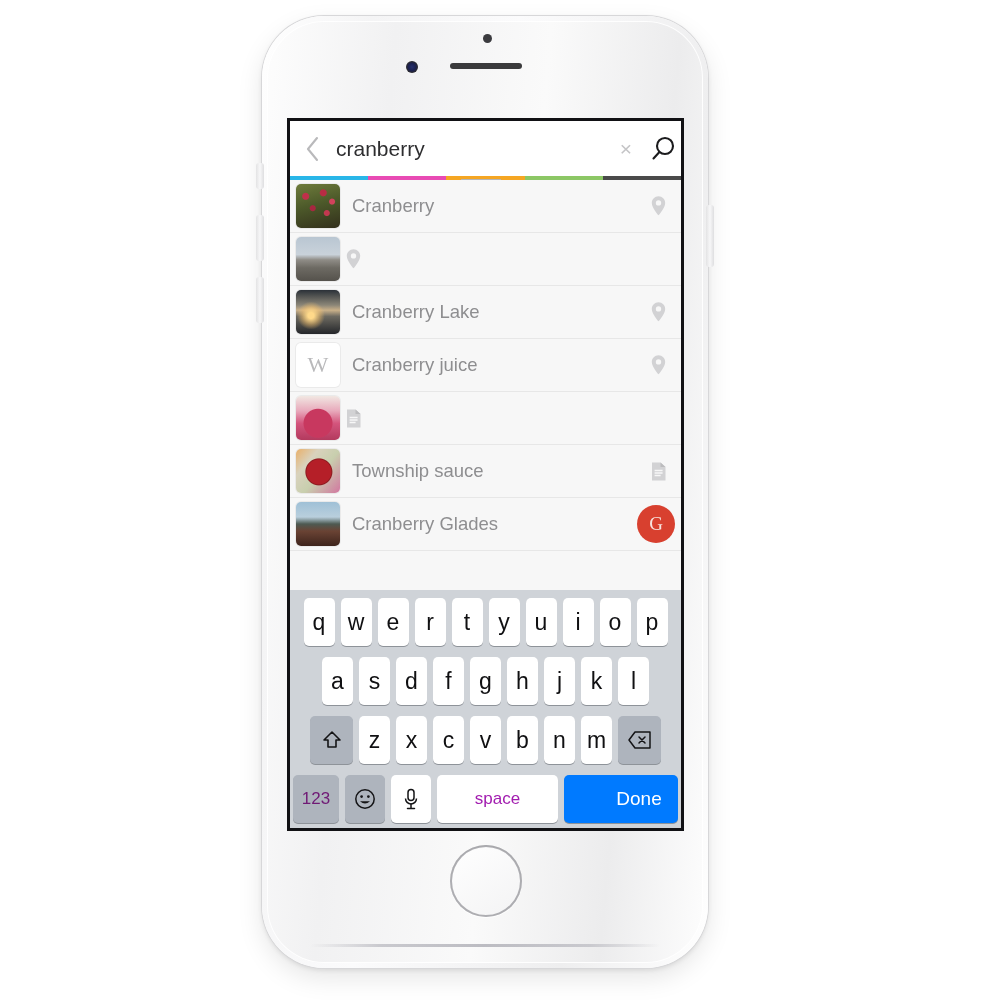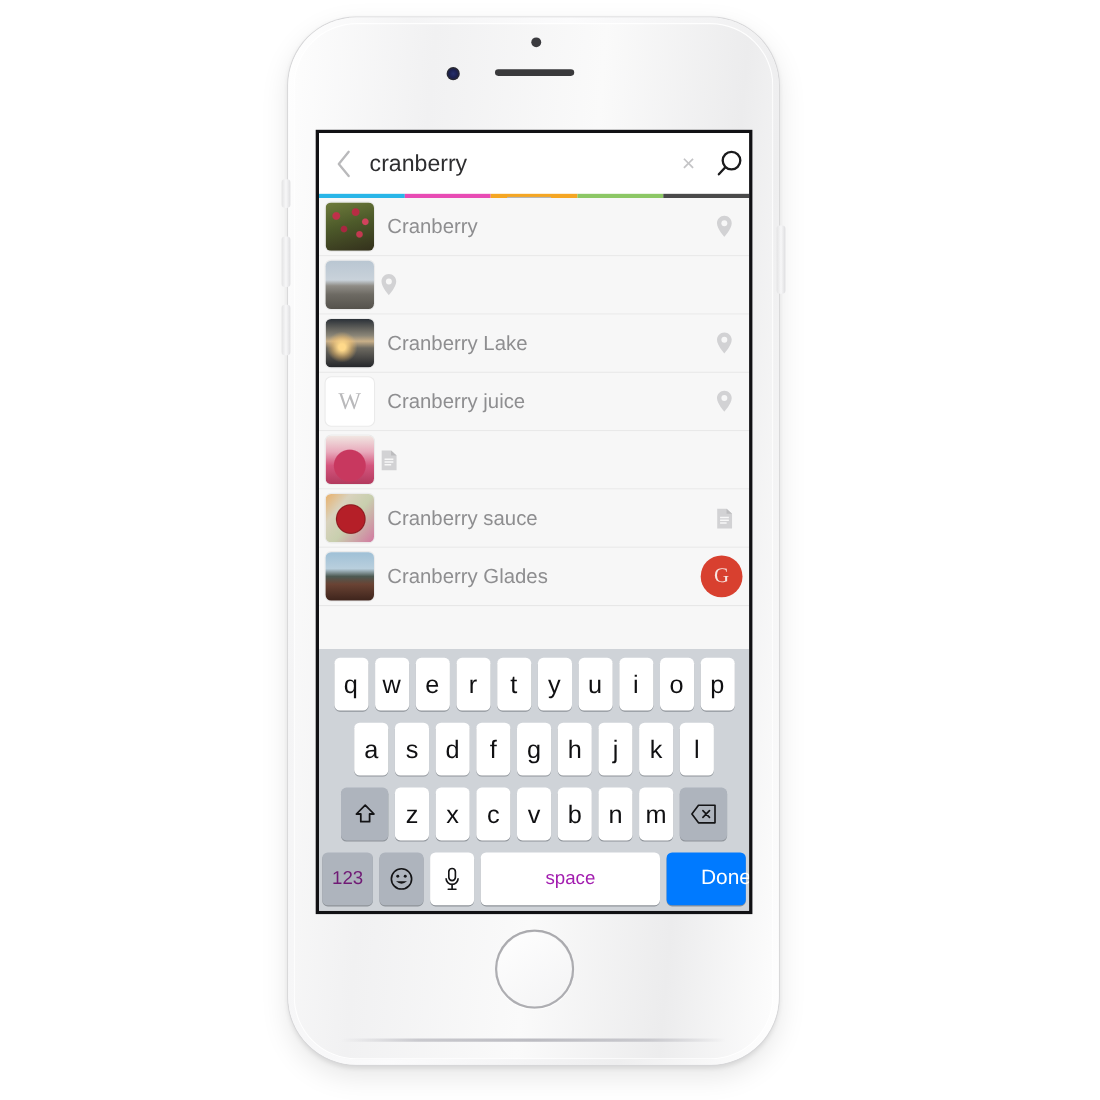--- a/index.html
+++ b/index.html
@@ -213,21 +213,21 @@
     height: 48px;
   }
   .key.letter { width: 31px; }
   .key.fn { background: #aeb4bd; color: #701a75; }
   .key.shift  { width: 43px; }
   .key.delete { width: 43px; }
   .key.num    { width: 46px; font-size: 17px; }
   .key.emoji  { width: 40px; font-size: 21px; }
   .key.mic    { width: 40px; background:#ffffff; }
   .key.space  { flex: 1 1 auto; font-size: 17px; color: #a21caf; }
-  .key.done   { width: 72px; background: #007aff; color: #ffffff; font-size: 19px; padding-left: 36px; }
+  .key.done   { width: 114px; background: #007aff; color: #ffffff; font-size: 19px; padding-left: 36px; }
 </style>
 </head>
 <body>
 
 <div id="phone-frame">
   <div id="phone-bezel-inner"></div>
 </div>
 
 <div class="side-btn" id="mute-switch"></div>
 <div class="side-btn" id="volume-up"></div>
@@ -316,21 +316,21 @@
         <div class="row-icon">
           <svg width="17" height="21" viewBox="0 0 17 21" fill="none">
             <path d="M2 1.5h8.5L15.5 6v13.5H2z" fill="#d2d2d4"></path>
             <path d="M10.5 1.5V6h5" fill="#bcbcbe"></path>
             <path d="M4.6 9.5h8M4.6 12h8M4.6 14.5h6" stroke="#f7f7f7" stroke-width="1.3"></path>
           </svg>
         </div>
       </div>
       <div class="result-row">
         <div class="thumb th-sauce"></div>
-        <div class="result-title">Cranberry sauce</div>
+        <div class="result-title">Township sauce</div>
         <div class="row-icon">
           <svg width="17" height="21" viewBox="0 0 17 21" fill="none">
             <path d="M2 1.5h8.5L15.5 6v13.5H2z" fill="#d2d2d4"></path>
             <path d="M10.5 1.5V6h5" fill="#bcbcbe"></path>
             <path d="M4.6 9.5h8M4.6 12h8M4.6 14.5h6" stroke="#f7f7f7" stroke-width="1.3"></path>
           </svg>
         </div>
       </div>
       <div class="result-row">
         <div class="thumb th-glades"></div>

